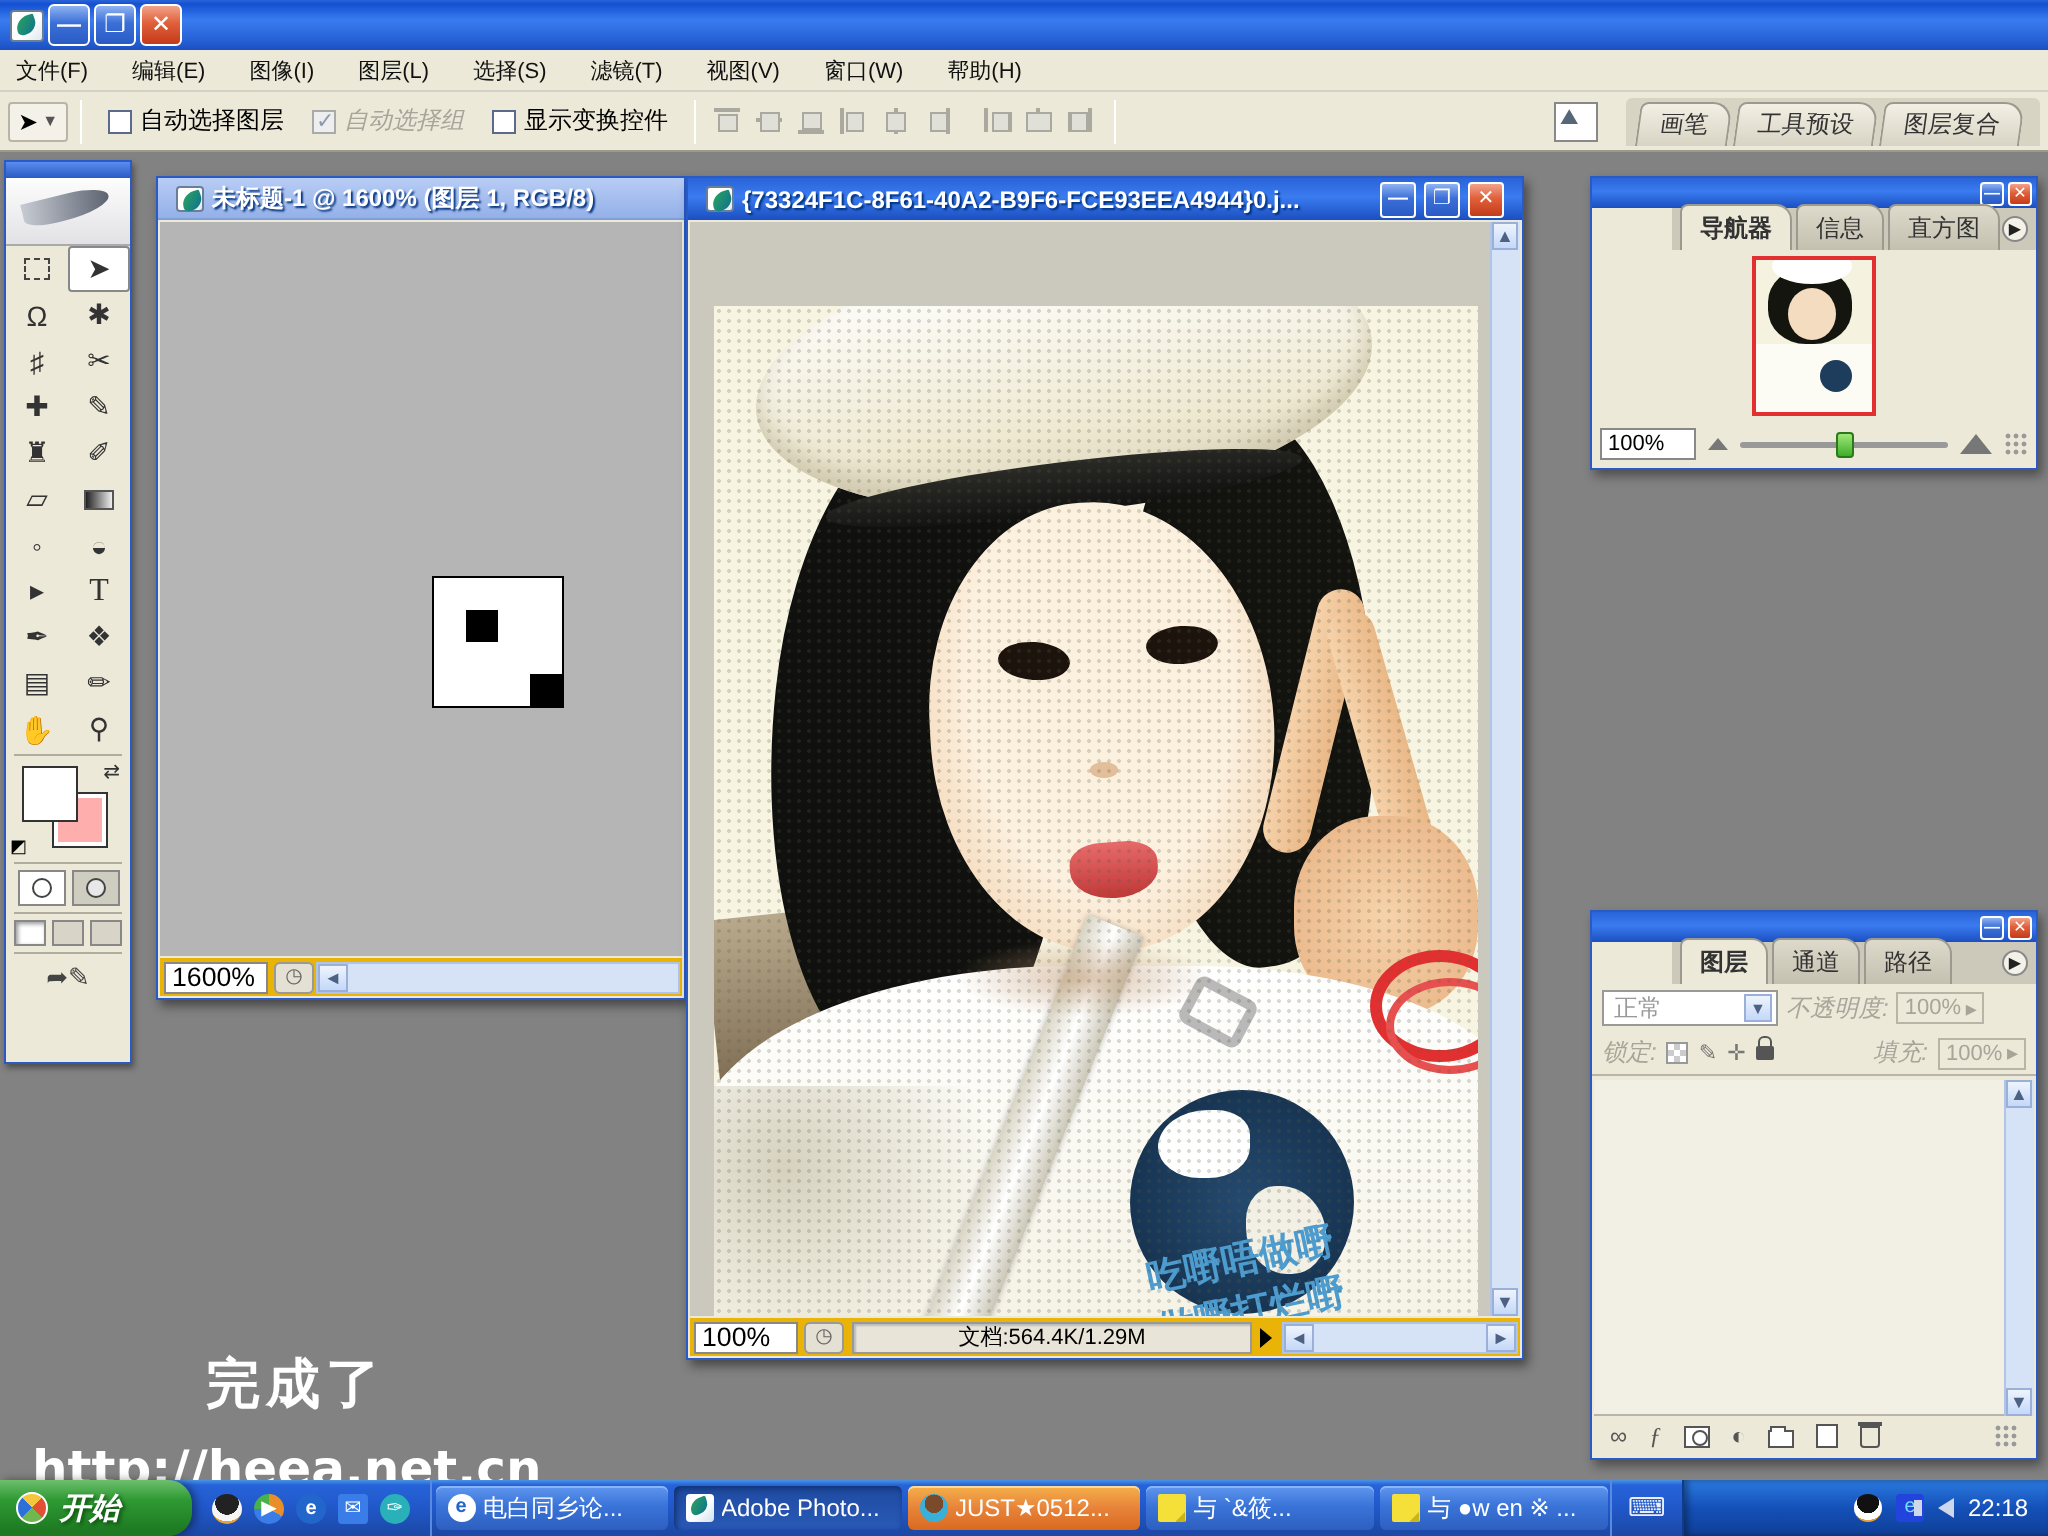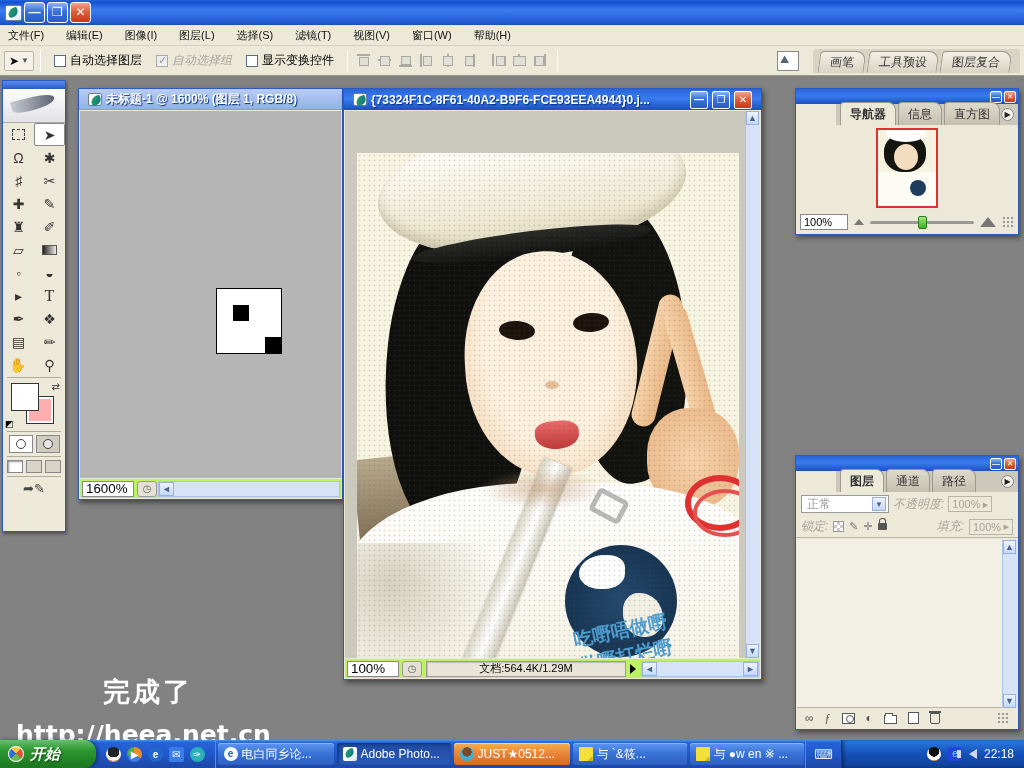--- a/index.html
+++ b/index.html
@@ -86,21 +86,21 @@
 
   
   .docwin { border:1px solid #2a5bc4; box-shadow:2px 3px 5px rgba(0,0,0,.45); background:#ece9d8; }
   .doc-title { height:21px; display:flex; align-items:center; padding:0 9px; gap:4px; overflow:hidden; }
   .doc-title .t { color:#fff; font-weight:bold; font-size:12px; white-space:nowrap; flex:1; text-shadow:1px 1px 1px #00317e; }
   .active-t { background:linear-gradient(180deg,#2964d8,#3a7bf0 45%,#1b4fc0); }
   .inactive-t { background:linear-gradient(180deg,#b8cdf5,#93b0e8); border-bottom:1px solid #7f9fd8; }
   .sbtn { width:18px; height:18px; border:1px solid #fff; border-radius:2px; color:#fff; font-size:10px; line-height:15px;
     text-align:center; font-weight:bold; background:linear-gradient(180deg,#8fb3f2,#3b6fd8 45%,#2a5bc4); flex:none; }
   .sbtn.close { background:linear-gradient(180deg,#f2a38c,#e0603a 45%,#c43a1a); }
-  .statusbar { position:absolute; left:1px; right:1px; bottom:1px; height:19px; background:#bef264; display:flex; align-items:center; font-size:11px; }
+  .statusbar { position:absolute; left:1px; right:1px; bottom:1px; height:19px; background:#eab308; display:flex; align-items:center; font-size:11px; }
   .zoomfield { width:52px; height:16px; background:#fff; border:1px solid #888; padding:1px 3px; margin-left:2px; }
   .clockbtn { width:20px; height:16px; border:1px solid #999; border-radius:3px; background:#e4e1d4; margin-left:3px;
     font-size:10px; color:#666; text-align:center; line-height:14px; }
   .hscroll { flex:1; height:16px; background:#d6e3f7; border:1px solid #b0c4e8; margin:0 1px; position:relative; }
   .scr-arrow { position:absolute; top:0; width:15px; height:14px; background:linear-gradient(180deg,#eef4fd,#c4d8f8); border:1px solid #9ab0d8;
     color:#4d6185; font-size:9px; text-align:center; line-height:13px; }
 
   
   #doc1 { left:78px; top:12px; width:265px; height:412px; }
   #doc1 .canvas { position:absolute; left:1px; top:22px; right:1px; bottom:21px; background:#b5b5b5; }

